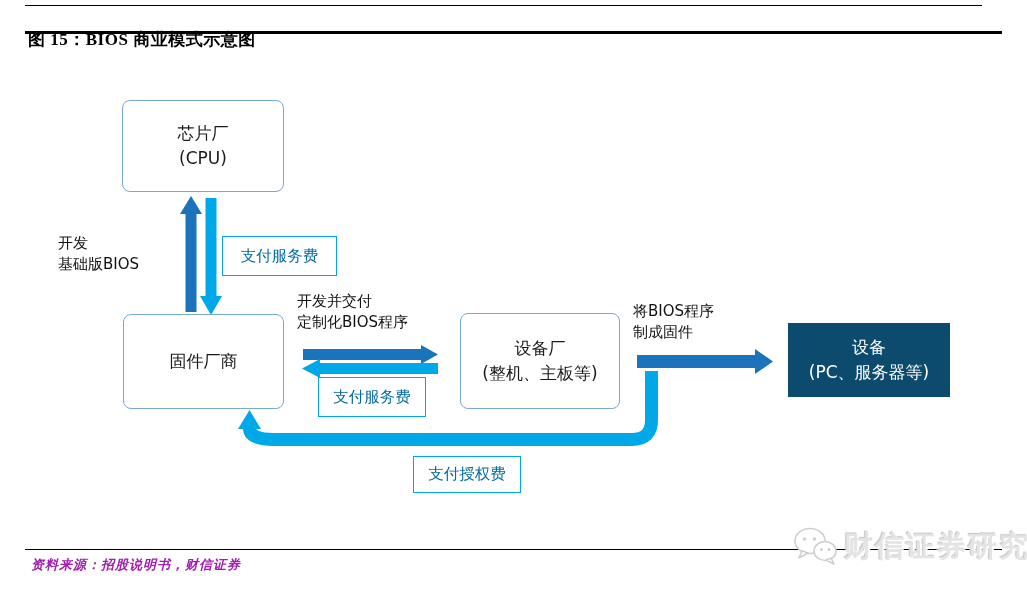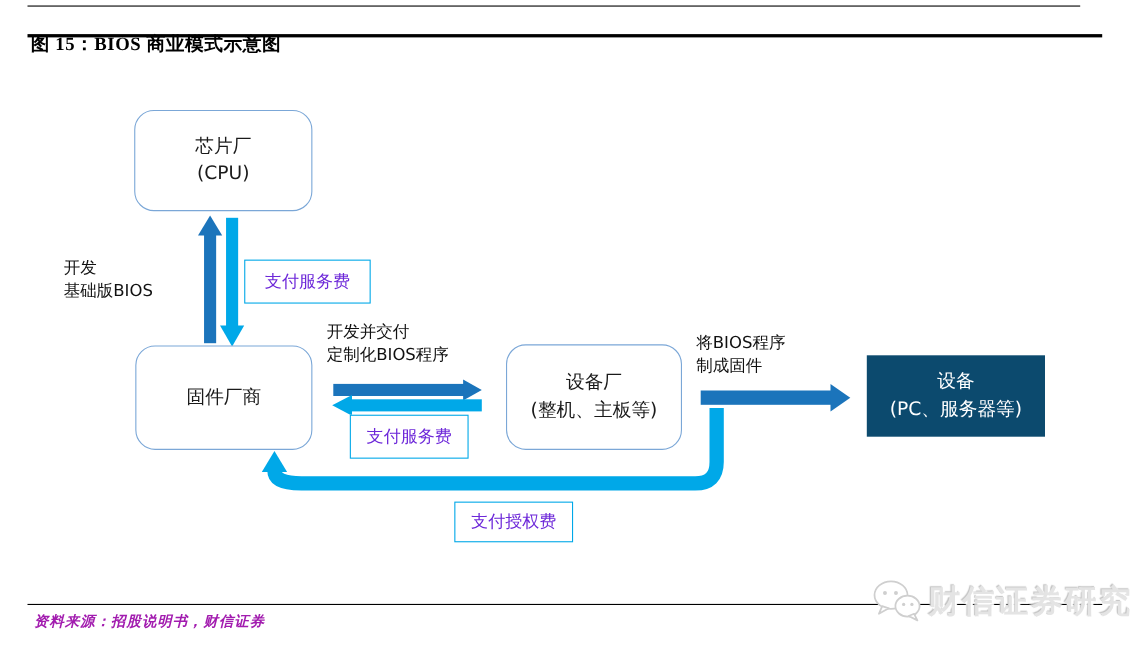--- a/index.html
+++ b/index.html
@@ -13,36 +13,36 @@
   #rule-title{left:25px;top:31px;width:977px;height:2.5px;}
   #fig-title{
     position:absolute;left:28px;top:8px;
     font-family:"Liberation Serif","DejaVu Serif",serif;
     font-weight:bold;font-size:17px;color:#000;letter-spacing:.5px;margin-top:20px;
   }
   
   #arrow-layer{position:absolute;left:0;top:0;width:1027px;height:593px;pointer-events:none;}
   
   .node{
-    position:absolute;border:1.5px solid #7ba7d7;border-radius:18px;background:#fff;
+    position:absolute;border:1.5px solid #7ba7d7;border-radius:8px;background:#fff;
     display:flex;flex-direction:column;align-items:center;justify-content:center;
     text-align:center;font-size:17px;line-height:1.45;color:#1a1a1a;
   }
   #node-chip{left:122px;top:100px;width:160px;height:90px;}
   #node-firmware{left:123px;top:314px;width:159px;height:93px;}
   #node-device-maker{left:460px;top:313px;width:158px;height:94px;}
   #node-device{
     left:788px;top:323px;width:162px;height:74px;
     background:#0c4a6e;border:none;border-radius:0;color:#fff;font-weight:500;
   }
   
   .tag{
     position:absolute;border:1.5px solid #00a8e8;background:#fff;
     display:flex;align-items:center;justify-content:center;
-    font-size:15.5px;color:#6d28d9;text-align:center;
+    font-size:15.5px;color:#0369a1;text-align:center;
   }
   #tag-pay-service-top{left:222px;top:236px;width:113px;height:38px;}
   #tag-pay-service-mid{left:318px;top:377px;width:106px;height:38px;}
   #tag-pay-license{left:413px;top:456px;width:106px;height:35px;}
   
   .flabel{position:absolute;text-align:left;font-size:15px;line-height:1.38;color:#111;}
   #lbl-develop-base{left:58px;top:233px;width:140px;}
   #lbl-develop-custom{left:297px;top:291px;width:150px;}
   #lbl-make-firmware{left:633px;top:301px;width:140px;}
   

